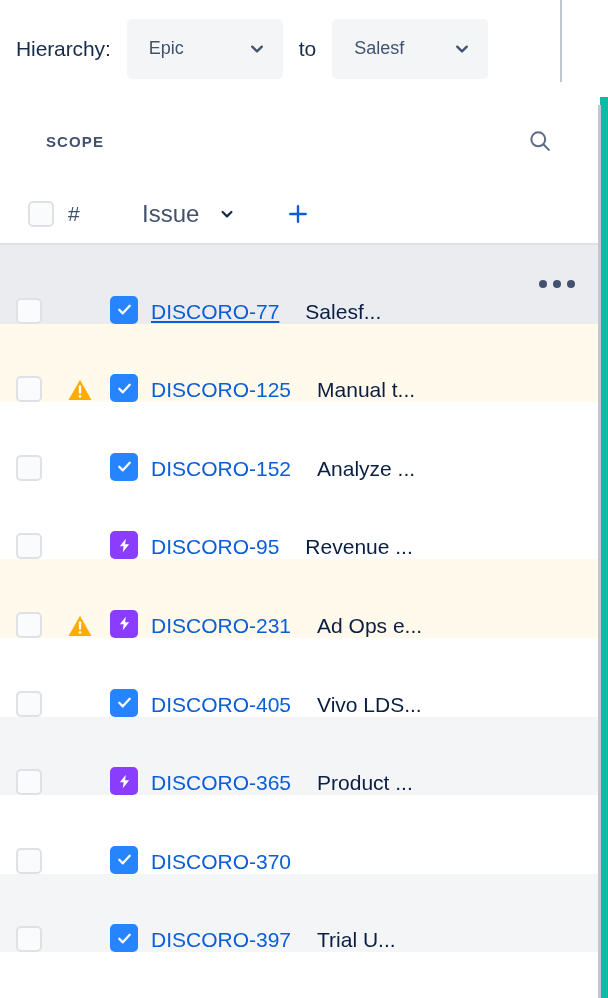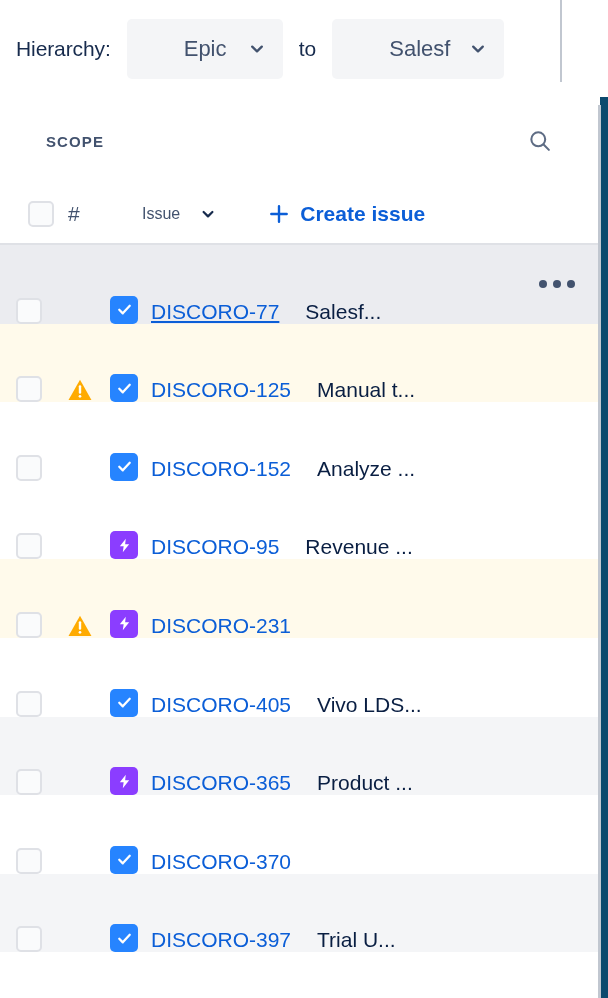--- a/index.html
+++ b/index.html
@@ -10,21 +10,21 @@
     overflow: hidden;
     background: #ffffff;
     font-family: "Liberation Sans", sans-serif;
     -webkit-font-smoothing: antialiased;
   }
 
   #app {
     position: relative;
     width: 608px;
     height: 998px;
-    background: #0c4a6e;
+    background: #14b8a6;
     overflow: hidden;
   }
 
   
   .hierarchy-bar {
     position: absolute;
     left: 0; top: 0;
     width: 608px; height: 97px;
     display: flex;
     align-items: center;
@@ -47,24 +47,23 @@
     border: none;
     border-radius: 5px;
     display: flex;
     align-items: center;
     justify-content: space-between;
     padding: 0 18px 0 22px;
     cursor: pointer;
   }
 
   .hier-select-text {
-    font-size: 22px;
+    font-size: 18px;
     color: #42526E;
     white-space: nowrap;
-    margin-left: 35px;
   }
 
   .chev {
     margin-left: 20px;
     width: 16px; height: 16px;
     flex: 0 0 auto;
     display: inline-block;
   }
   .chev svg { display: block; width: 100%; height: 100%; }
 
@@ -154,21 +153,21 @@
     color: #42526E;
     padding-left: 6px;
   }
 
   .col-issue {
     display: flex;
     align-items: center;
     cursor: pointer;
   }
   .col-issue-text {
-    font-size: 16px;
+    font-size: 24px;
     color: #42526E;
   }
 
   .create-issue {
     margin-left: 46px;
     display: flex;
     align-items: center;
     cursor: pointer;
     background: none;
     border: none;
@@ -354,21 +353,20 @@
             <path d="M3.6 6 L8 10.4 L12.4 6" stroke="#172B4D" stroke-width="2.2" stroke-linecap="round" stroke-linejoin="round"></path>
           </svg>
         </span>
       </div>
       <button class="create-issue">
         <span class="plus-icon">
           <svg viewBox="0 0 24 24" fill="none">
             <path d="M12 3.6 V20.4 M3.6 12 H20.4" stroke="#0B5ED7" stroke-width="2.6" stroke-linecap="round"></path>
           </svg>
         </span>
-        <span class="create-issue-text">Create issue</span>
       </button>
     </div>
 
     <div class="rows" id="rows-container">
       <div class="header-shadow"></div>
     <div class="row hovered">
           <div class="row-cb-wrap">
             <div class="cb"></div>
           </div>
           <div class="row-flag"></div>
@@ -440,20 +438,21 @@
               <path d="M12 7.6 V13.4" stroke="#ffffff" stroke-width="2.2" stroke-linecap="round"></path>
               <circle cx="12" cy="16.8" r="1.25" fill="#ffffff"></circle>
             </svg>
           </div>
           <span class="type-icon epic">
             <svg width="17" height="17" viewBox="0 0 24 24">
               <path d="M13.8 2.4 L5.4 13.2 H10.8 L9.6 21.6 L18.6 10.4 H12.9 Z" fill="#ffffff"></path>
             </svg>
           </span>
           <a class="issue-key">DISCORO-231</a>
+          <span class="issue-summary">Ad Ops e...</span>
         </div>
         <div class="row">
           <div class="row-cb-wrap">
             <div class="cb"></div>
           </div>
           <div class="row-flag"></div>
           <span class="type-icon story">
             <svg width="17" height="17" viewBox="0 0 24 24" fill="none">
               <path d="M4.6 12.4 L9.6 17.4 L19.4 6.8" stroke="#ffffff" stroke-width="3.2" stroke-linecap="round" stroke-linejoin="round"></path>
             </svg>

